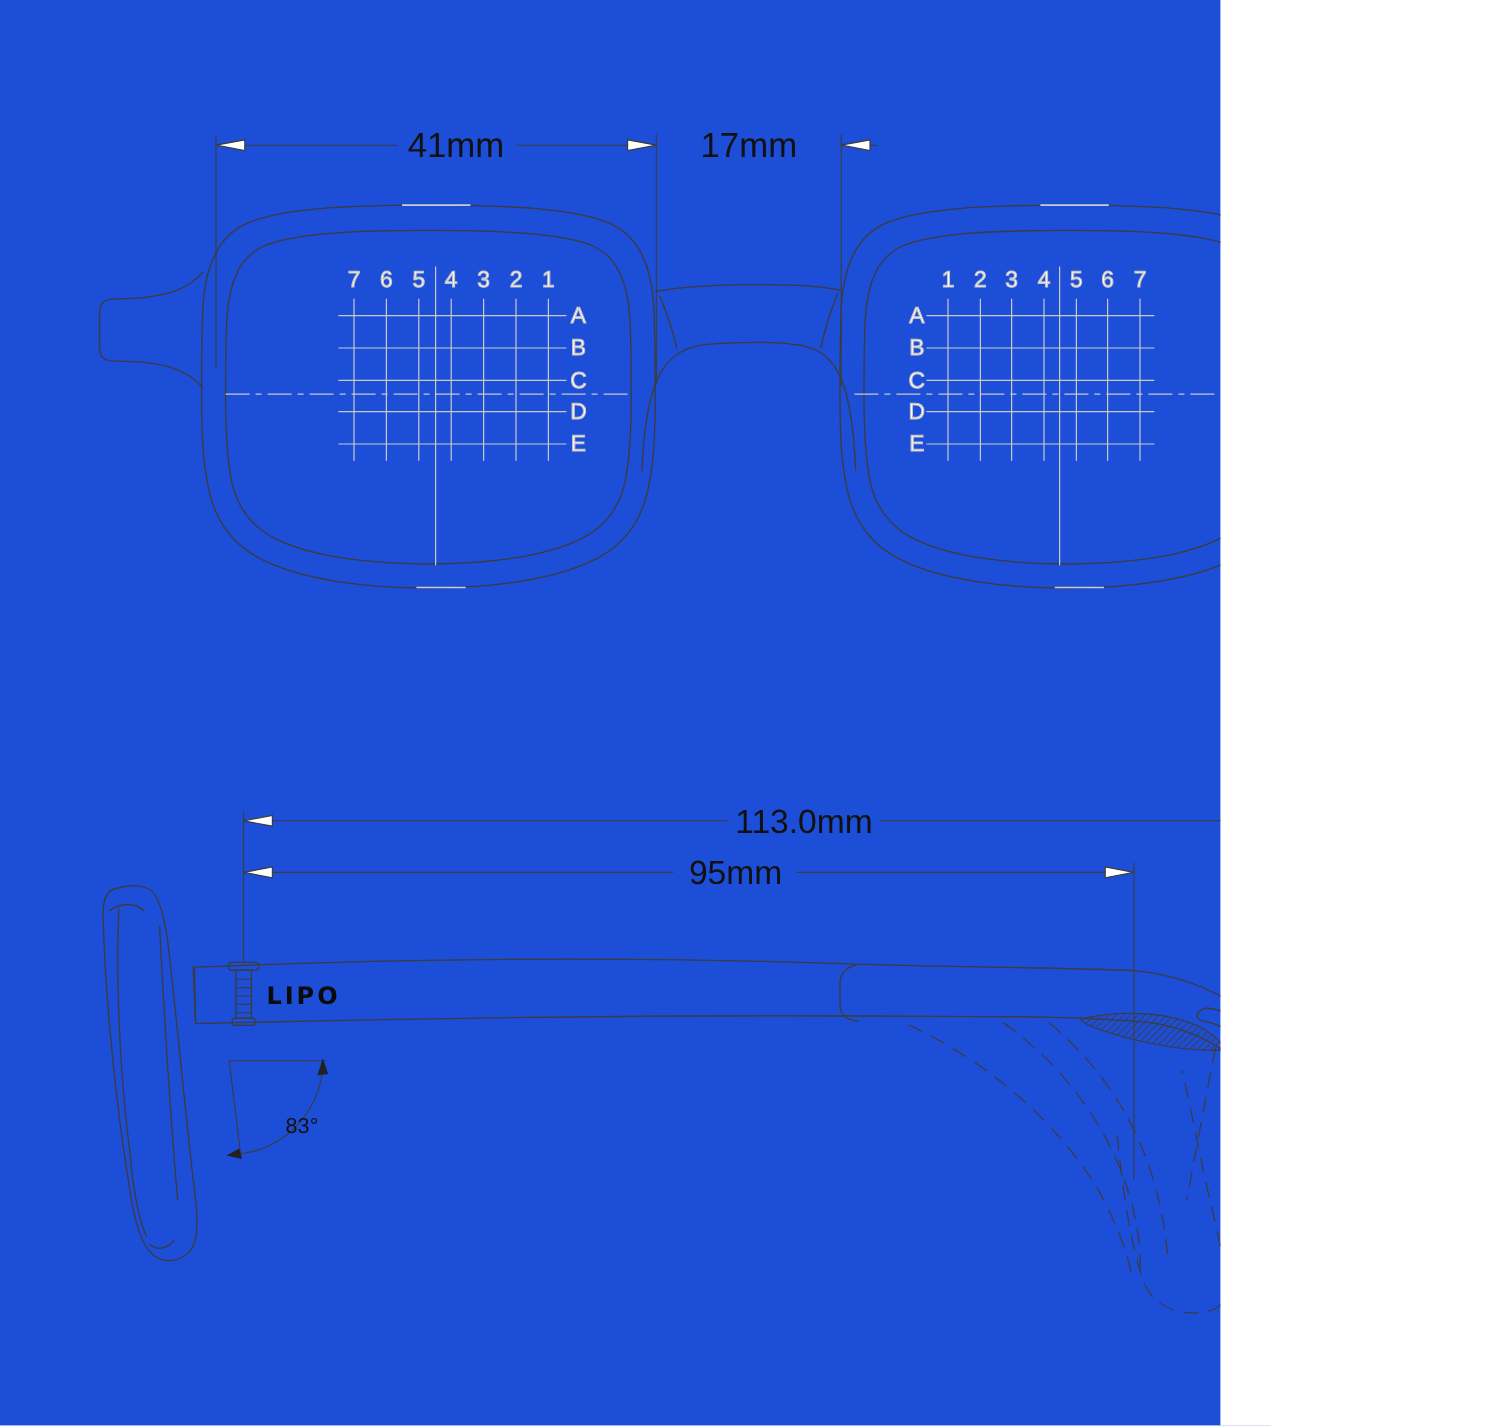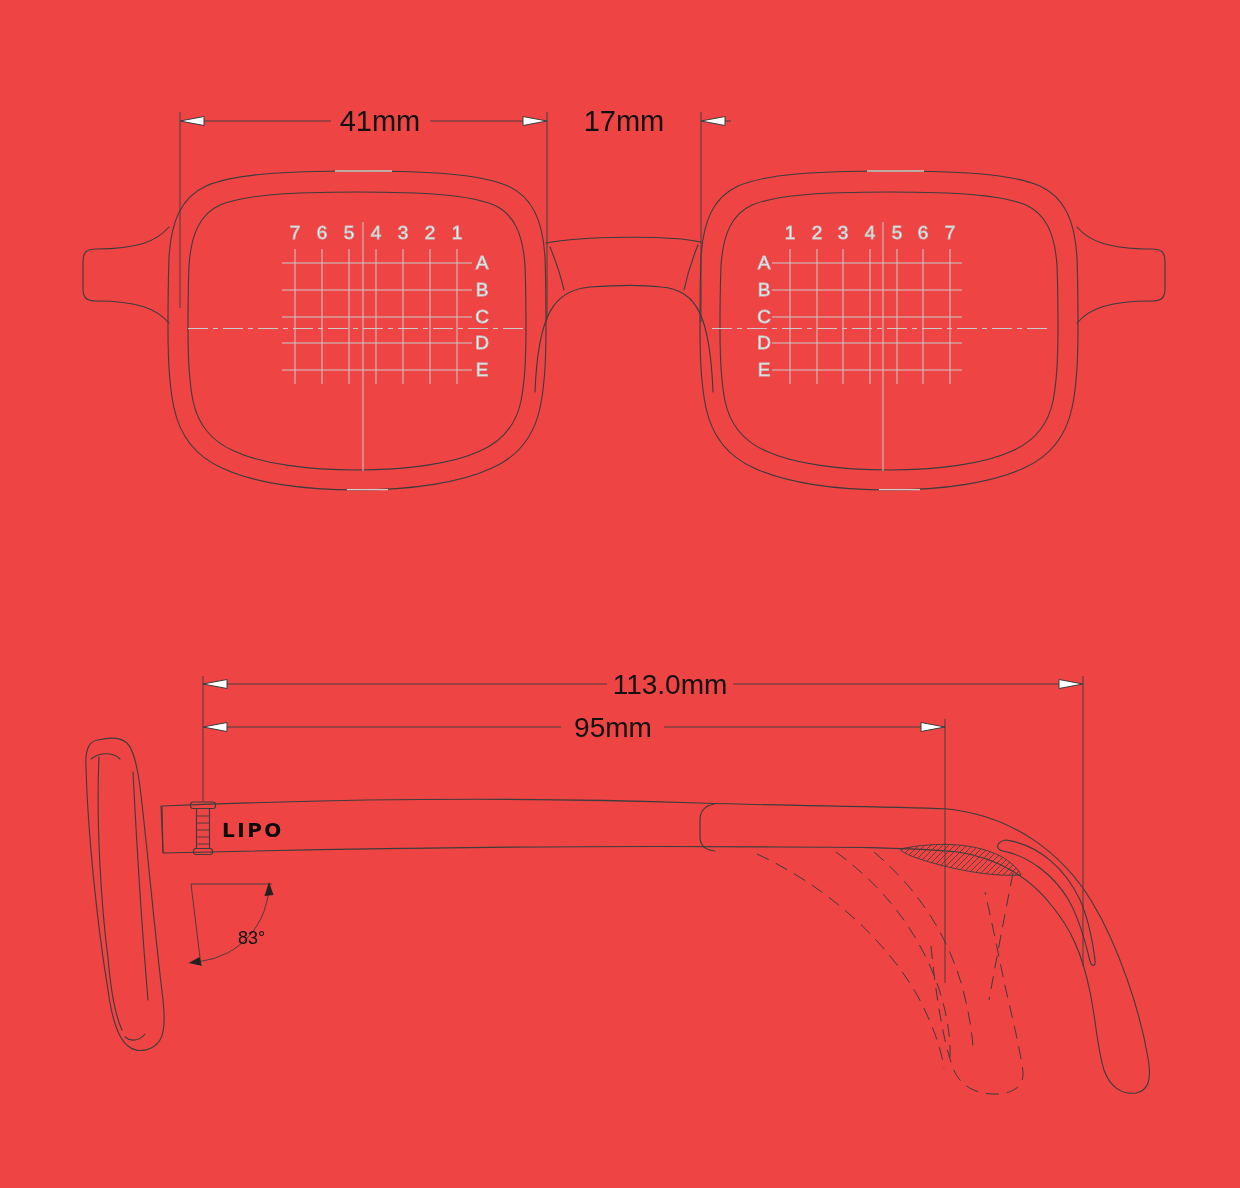--- a/index.html
+++ b/index.html
@@ -1,16 +1,16 @@
 <!DOCTYPE html>
 <html><head>
 <meta charset="utf-8">
 <style>
   html,body{margin:0;padding:0;background:#fff;}
-  #canvas{position:relative;width:1240px;height:1188px;background:#ef4444;overflow:hidden;
+  #canvas{position:relative;width:1017px;height:1188px;background:#1d4ed8;overflow:hidden;
           font-family:"Liberation Sans", sans-serif;}
   svg{position:absolute;left:0;top:0;}
   .outline{fill:none;stroke:#3c3c3c;stroke-width:1.1;stroke-linecap:round;stroke-linejoin:round;}
   .thin{fill:none;stroke:#3c3c3c;stroke-width:0.9;stroke-linecap:butt;}
   .dashed{fill:none;stroke:#3c3c3c;stroke-width:1;stroke-dasharray:13 8;stroke-linecap:butt;}
   .grid{stroke:#cacaca;stroke-width:1;fill:none;}
   .centerline{stroke:#c9c9c9;stroke-width:1;fill:none;}
   .cl-dash{stroke-dasharray:20 5 5 5;}
   .gridlabel{font-family:"Liberation Sans", sans-serif;font-size:19px;fill:#ffffff;stroke:#c2c2c2;
              stroke-width:0.9;text-anchor:middle;}

